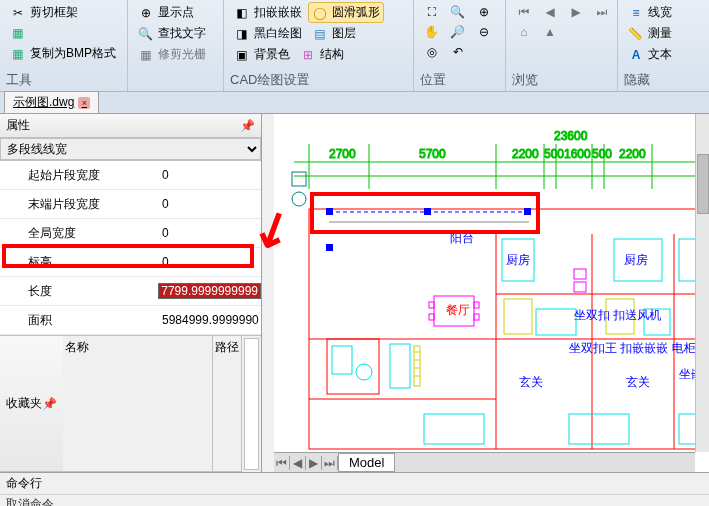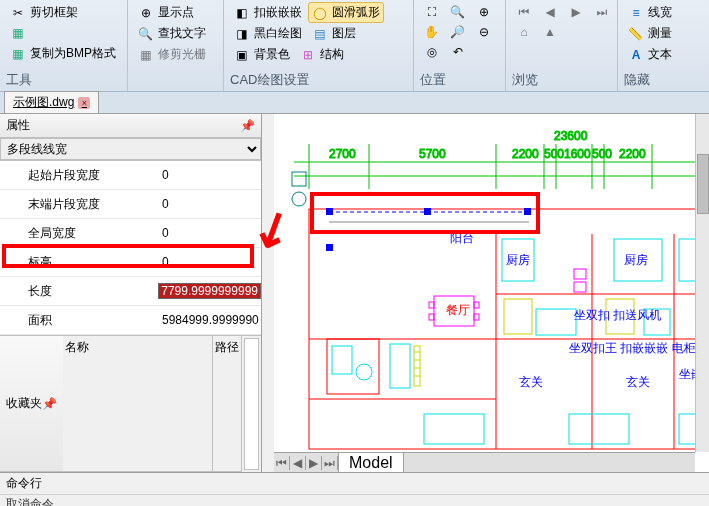--- a/index.html
+++ b/index.html
@@ -42,21 +42,21 @@
 
 
 .drawing-area { flex: 1; background: #fff; position: relative; overflow: hidden; }
 .drawing-svg { position: absolute; top: 0; left: 0; }
 .arrow { position: absolute; color: #ff0000; font-size: 48px; transform: rotate(-25deg); left: 252px; top: 200px; pointer-events: none; font-weight: bold; }
 
 
 .model-strip { position: absolute; bottom: 0; left: 0; right: 14px; height: 20px; background: #e0e0e0; border-top: 1px solid #a0a0a0; display: flex; align-items: center; }
 .model-nav { display: flex; }
 .model-nav span { width: 16px; text-align: center; border-right: 1px solid #a0a0a0; cursor: pointer; color: #666; }
-.model-tab { background: #fff; border: 1px solid #a0a0a0; padding: 1px 10px; font-size: 16px; }
+.model-tab { background: #fff; border: 1px solid #a0a0a0; padding: 1px 10px; font-size: 13px; }
 
 .vscroll { position: absolute; right: 0; top: 0; bottom: 20px; width: 14px; background: #e8e8e8; border-left: 1px solid #c0c0c0; }
 .vscroll-thumb { background: #c0c0c0; width: 12px; margin: 1px; height: 60px; margin-top: 40px; border: 1px solid #a0a0a0; }
 
 
 .cmd-area { height: 41px; background: #f0f0f0; border-top: 1px solid #a0a0a0; }
 .cmd-label { padding: 2px 6px; font-size: 12px; border-bottom: 1px solid #d0d0d0; }
 .cmd-text { padding: 1px 6px; font-size: 12px; color: #333; }
 
 svg text { font-family: Arial; }

